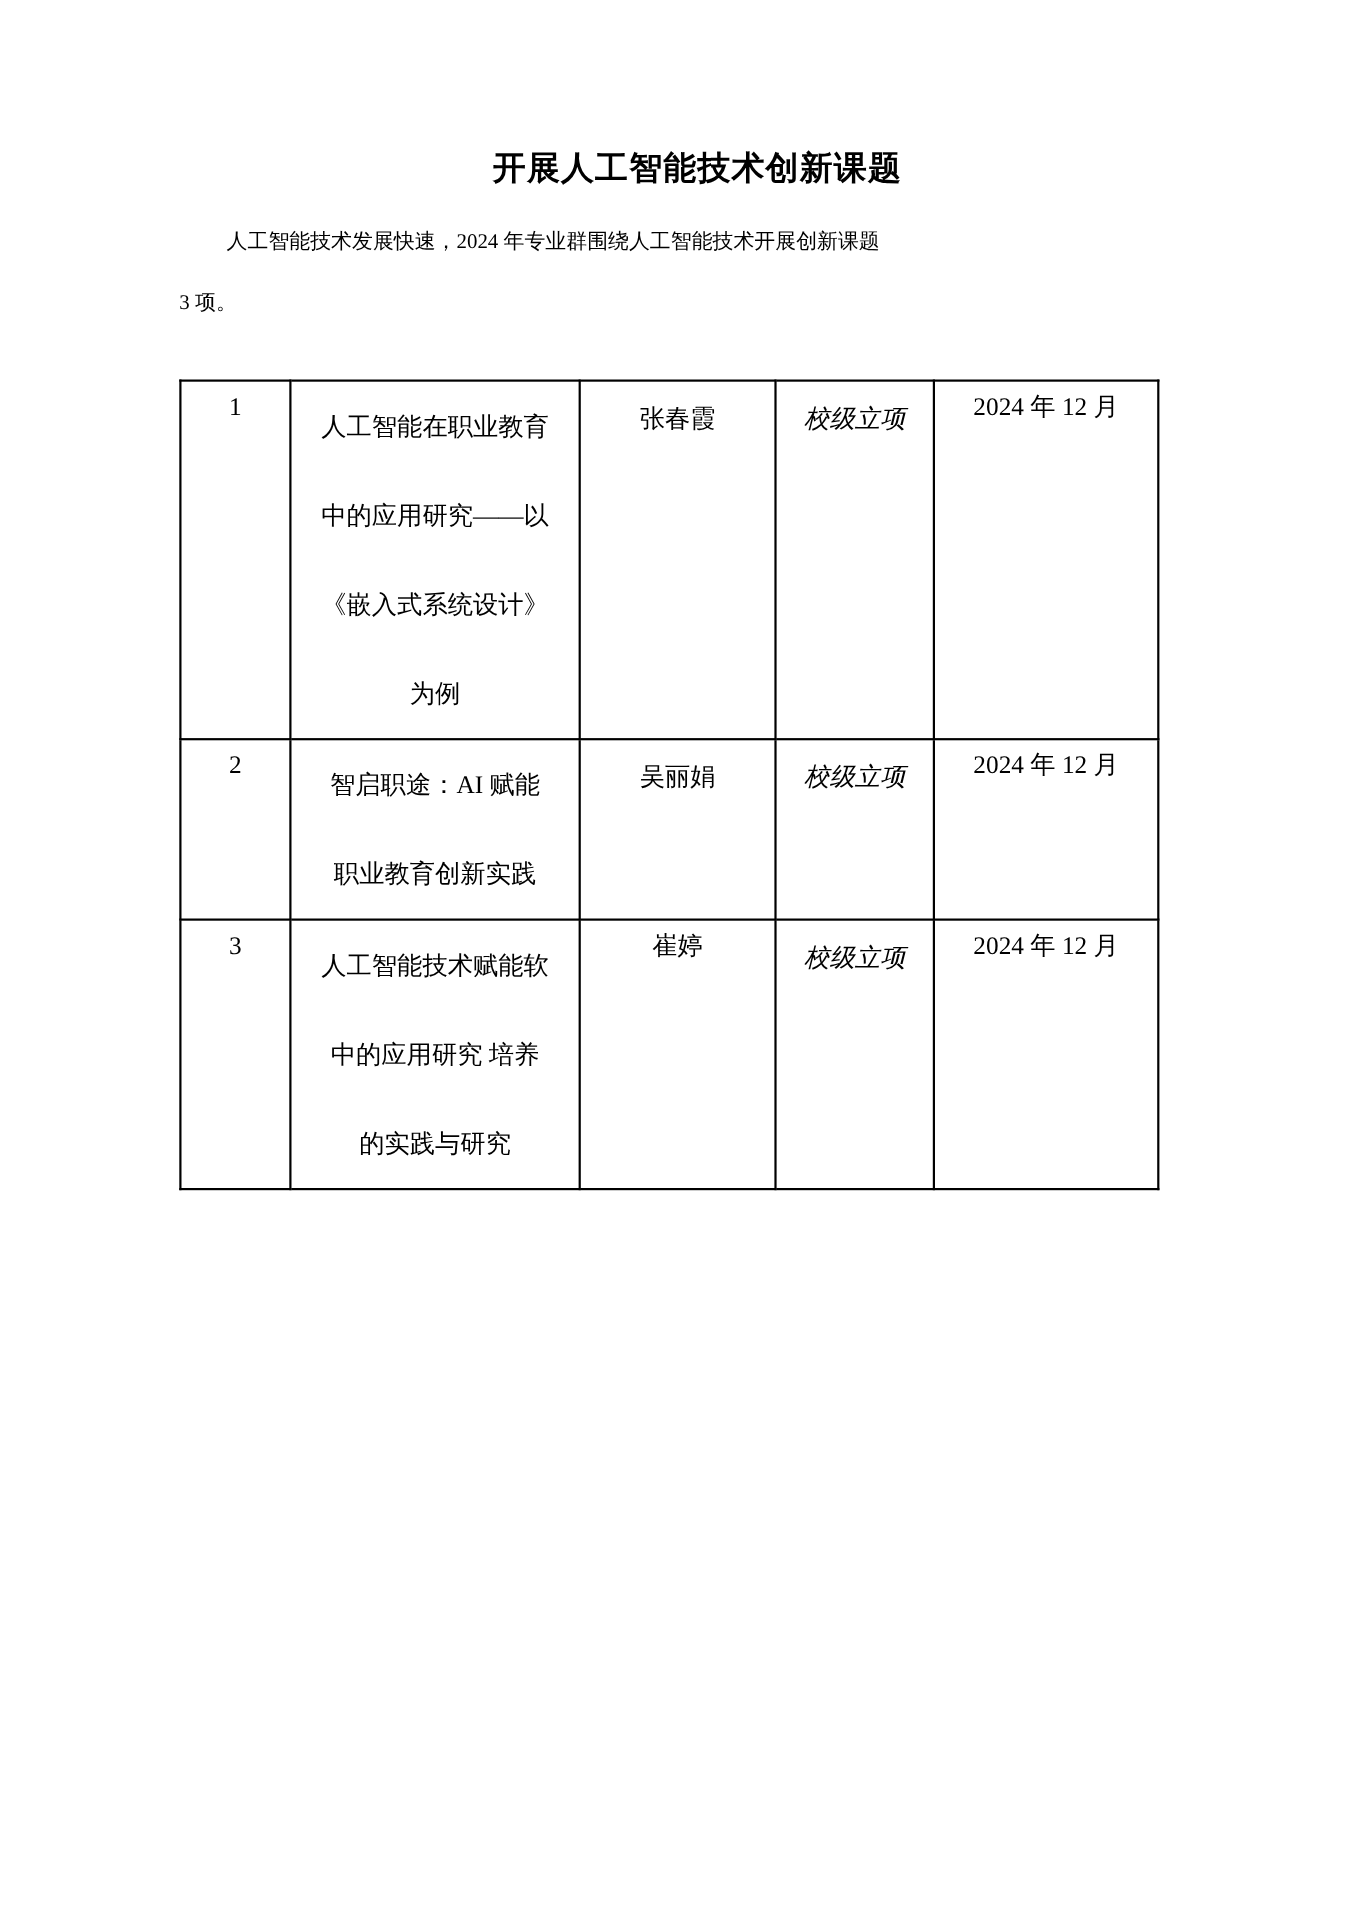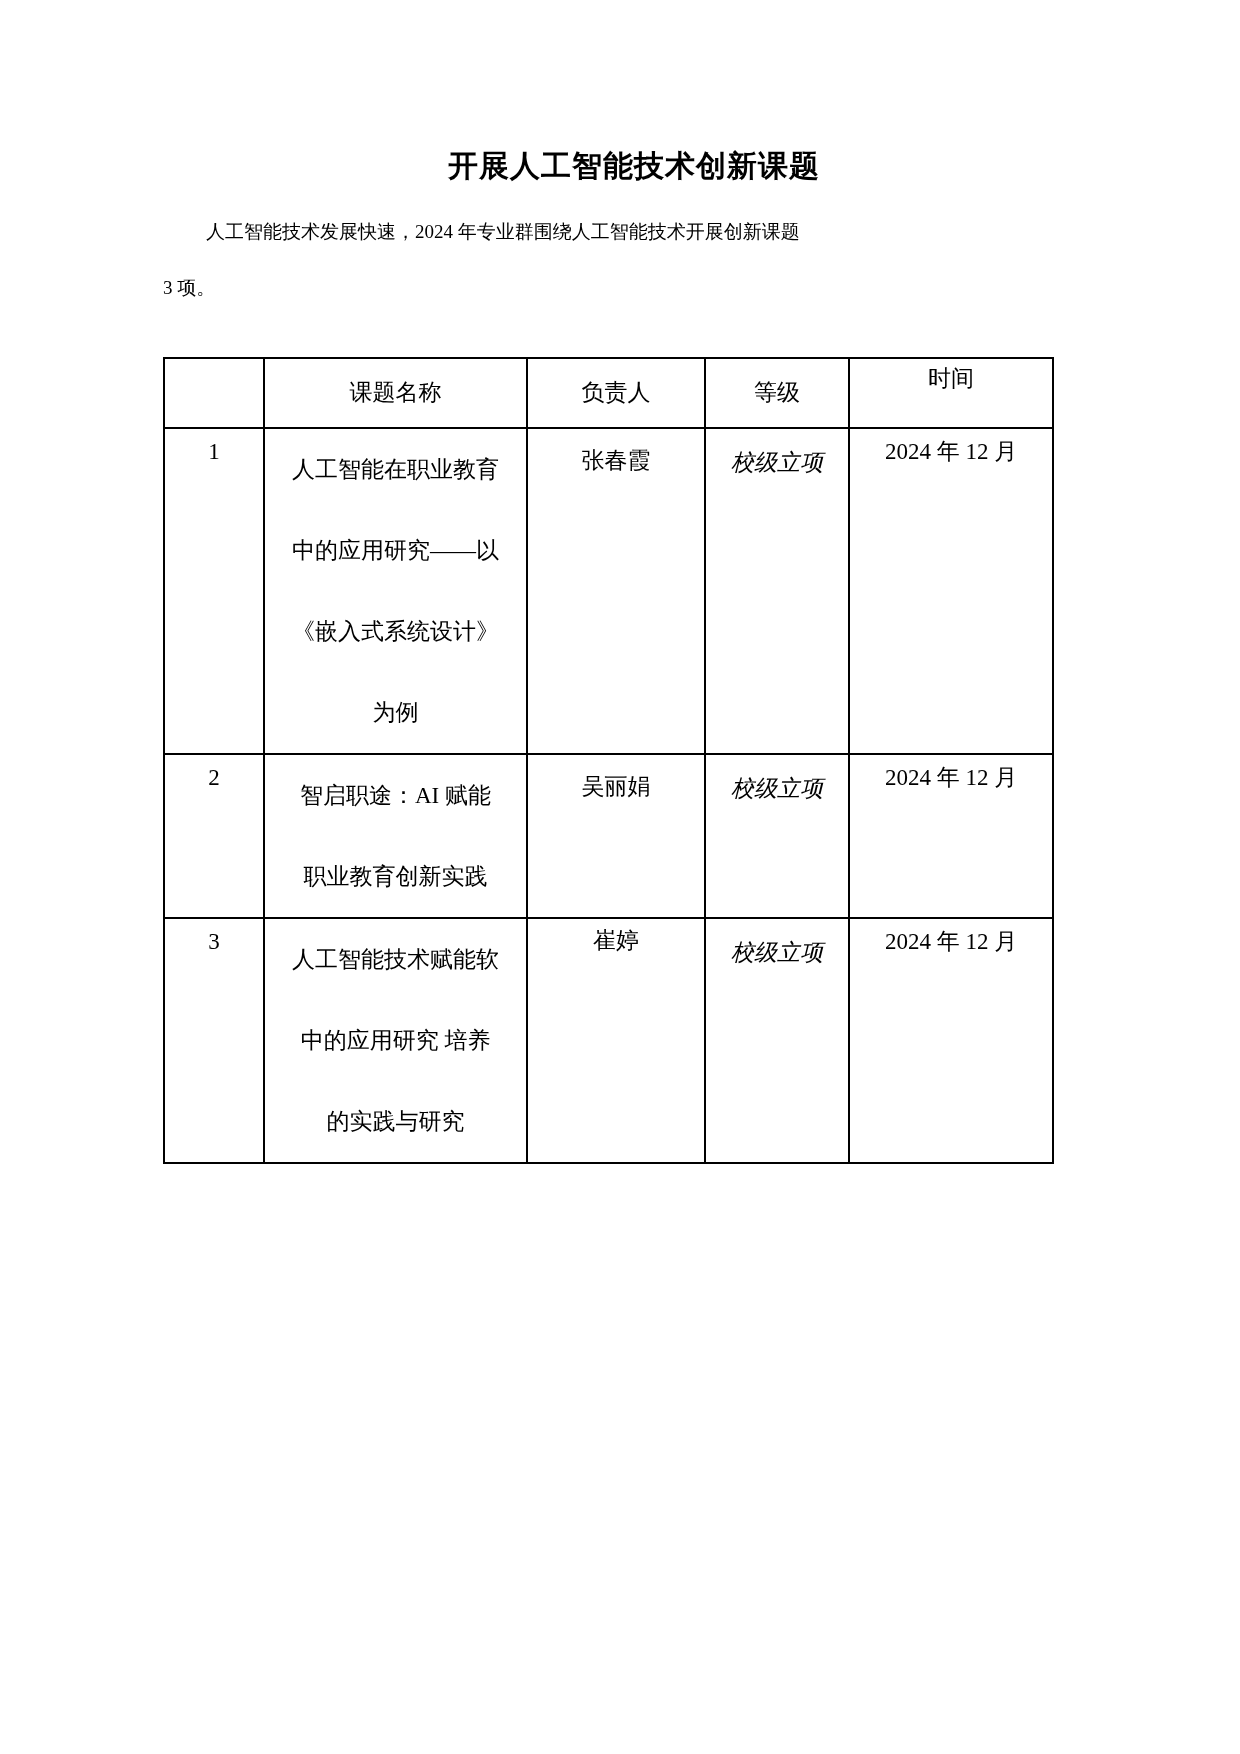--- a/index.html
+++ b/index.html
@@ -9,21 +9,21 @@
   }
   body {
     width: 1240px;
     height: 1754px;
     position: relative;
     font-family: "Liberation Serif", "DejaVu Serif", serif;
     color: #000000;
   }
   .doc {
     position: absolute;
-    top: 12px;
+    top: 0;
     left: 163px;
     width: 942px;
   }
   .title {
     margin: 133px 0 0 0;
     font-size: 30px;
     font-weight: bold;
     line-height: 42px;
     text-align: center;
     letter-spacing: 1px;
@@ -53,21 +53,21 @@
   tr.r-head { height: 68px; }
   tr.r-1 { height: 268px; }
   tr.r-2 { height: 140px; }
   tr.r-3 { height: 196px; }
 
   .th      { line-height: 68px; }
   .th-time { line-height: 40px; }
 
   .cell-index { line-height: 46px; font-size: 22px; }
   .cell-topic { line-height: 81px; white-space: pre-line; }
-  .cell-name  { line-height: 67px; padding-top: 3px; font-family: Liberation Mono, monospace; }
+  .cell-name  { line-height: 67px; padding-top: 3px; }
   .cell-name.top { line-height: 46px; padding-top: 0; }
   .cell-level { line-height: 67px; padding-top: 9px; font-style: italic; }
   .cell-time  { line-height: 46px; }
 </style>
 </head>
 <body>
 
 <div class="doc">
 
   <h1 class="title">开展人工智能技术创新课题</h1>
@@ -77,27 +77,20 @@
 
   <table class="projects">
     <colgroup>
       <col style="width:100px">
       <col style="width:263px">
       <col style="width:178px">
       <col style="width:144px">
       <col style="width:204px">
     </colgroup>
     <tbody>
-      <tr class="r-head">
-        <td class="th"></td>
-        <td class="th">课题名称</td>
-        <td class="th">负责人</td>
-        <td class="th">等级</td>
-        <td class="th th-time">时间</td>
-      </tr>
 
       <tr class="r-1">
         <td class="cell-index">1</td>
         <td class="cell-topic">人工智能在职业教育
 中的应用研究——以
 《嵌入式系统设计》
 为例</td>
         <td class="cell-name">张春霞</td>
         <td class="cell-level">校级立项</td>
         <td class="cell-time">2024 年 12 月</td>

